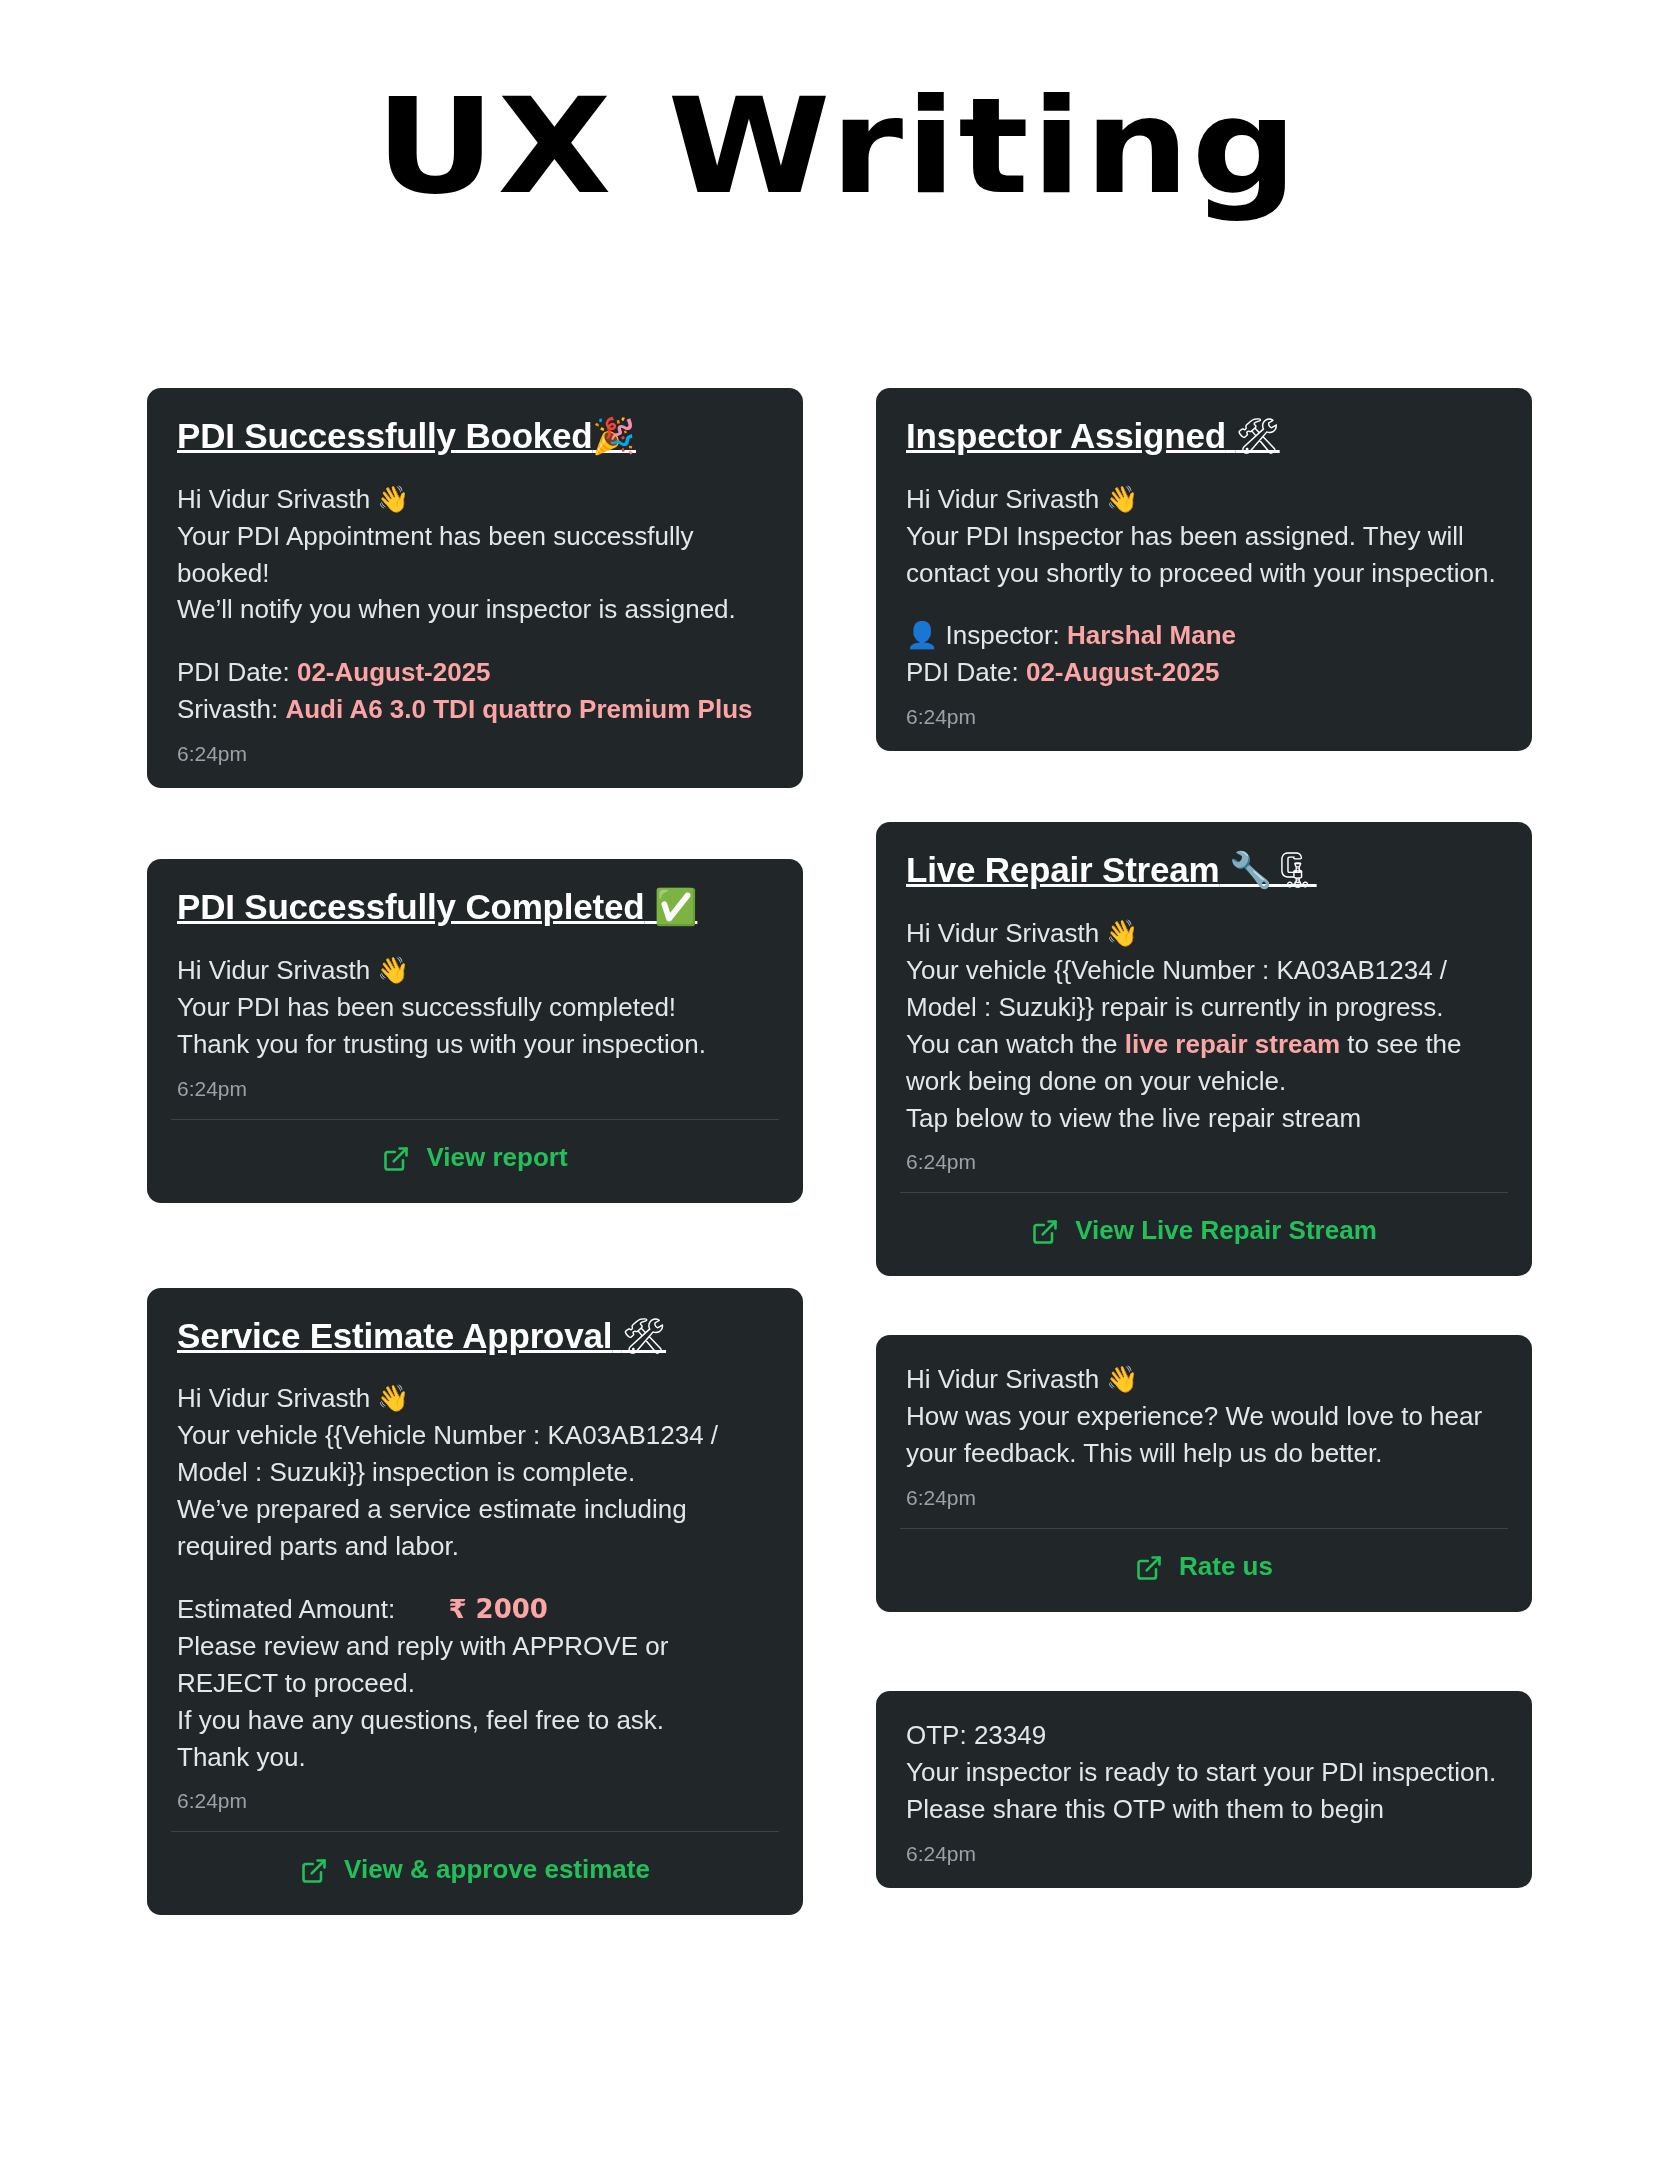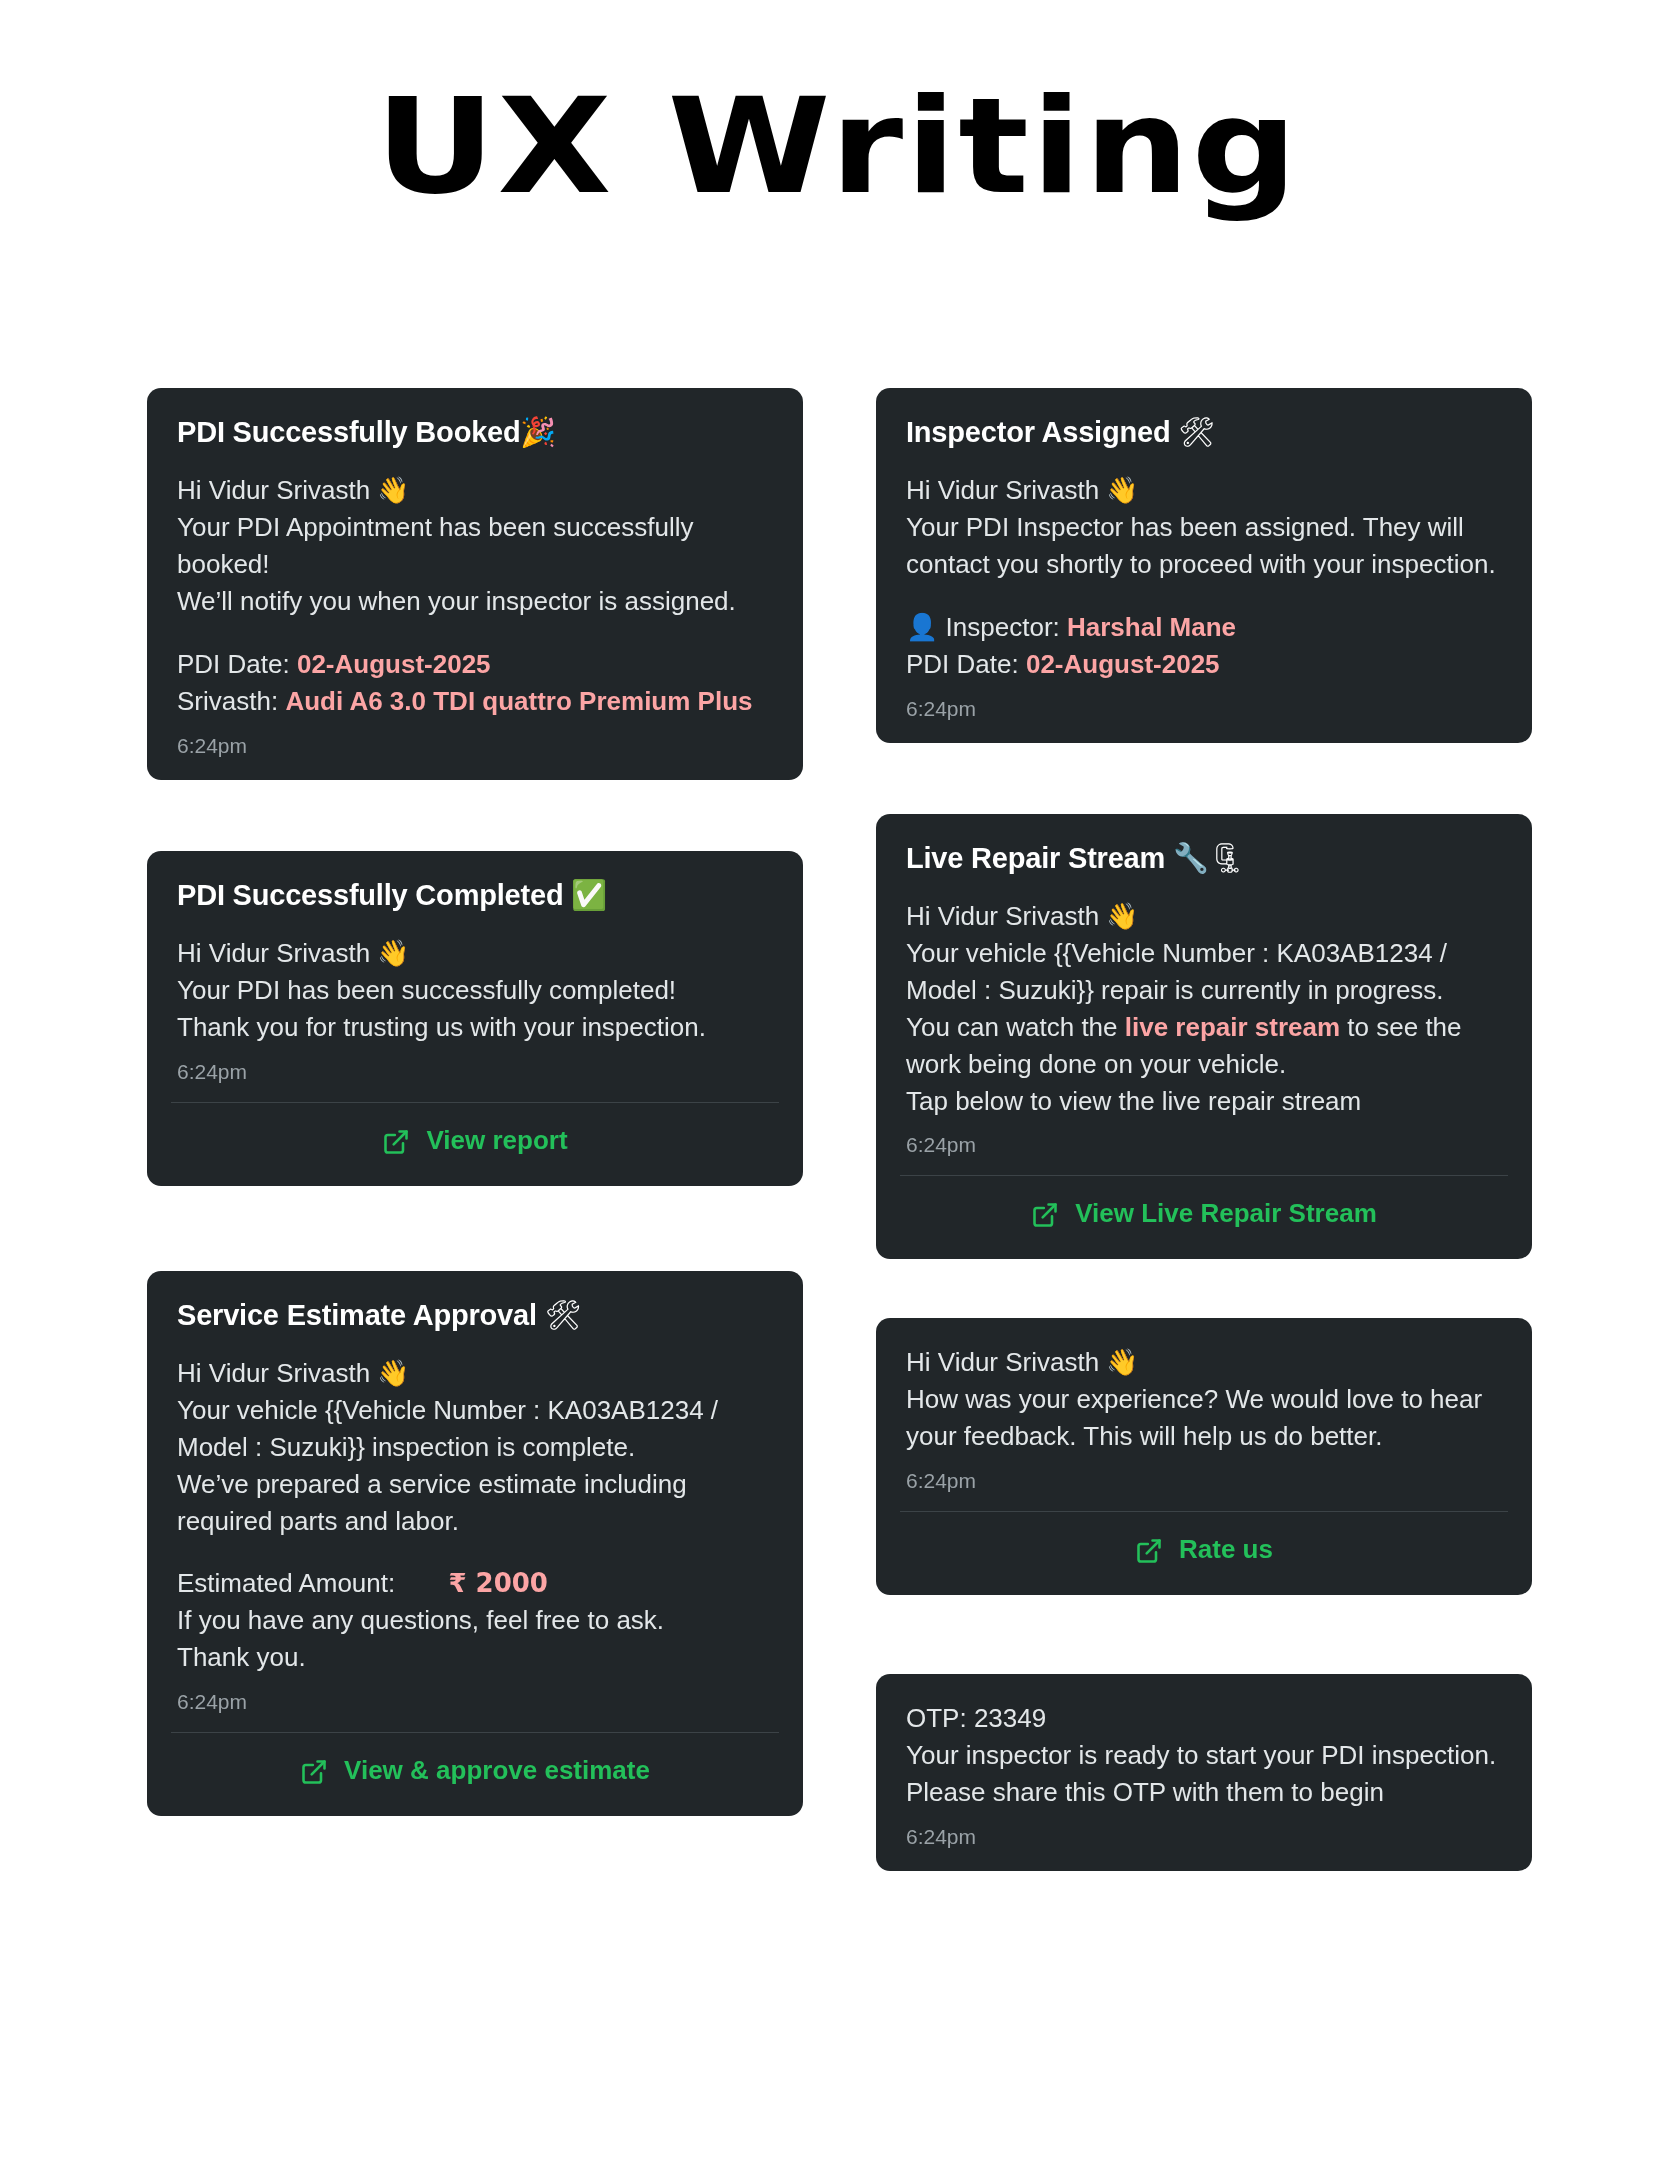--- a/index.html
+++ b/index.html
@@ -60,26 +60,27 @@
   
   .card {
     background: #212629;
     border-radius: 14px;
     padding: 26px 30px 22px 30px;
     color: #e9ecee;
     position: relative;
   }
 
   .card-title {
-    font-size: 29px;
+    font-size: 35px;
     font-weight: 700;
     line-height: 1.25;
     color: #ffffff;
     letter-spacing: -0.2px;
     margin-bottom: 22px;
+    text-decoration: underline;
   }
   .card-title .emo { font-family: "DejaVu Sans", sans-serif; font-weight: 400; }
 
   .body-text {
     font-size: 26px;
     line-height: 1.42;
     color: #e3e7e9;
     font-weight: 400;
   }
   .body-text .emo { font-family: "DejaVu Sans", sans-serif; }
@@ -188,20 +189,21 @@
           <span class="emo">🛠</span></div>
         <div class="body-text">
           <div class="para">
             <span class="line"><span>Hi Vidur Srivasth</span>
               <span class="emo">👋</span></span>
             <span class="line">Your vehicle {{Vehicle Number : KA03AB1234 / Model : Suzuki}} inspection is complete.</span>
             <span class="line">We’ve prepared a service estimate including required parts and labor.</span>
           </div>
           <div class="para">
             <span class="line"><span>Estimated Amount: </span><b class="rupee">₹ 2000</b></span>
+            <span class="line">Please review and reply with APPROVE or REJECT to proceed.</span>
             <span class="line">If you have any questions, feel free to ask.</span>
             <span class="line">Thank you.</span>
           </div>
         </div>
         <div class="timestamp">6:24pm</div>
         <div class="divider"></div>
         <div class="cta">
           <span>
             <svg width="28" height="28" viewBox="0 0 24 24" fill="none" stroke="#23c05a" stroke-width="2.2" stroke-linecap="round" stroke-linejoin="round">
               <path d="M18 13v6a2 2 0 0 1-2 2H5a2 2 0 0 1-2-2V8a2 2 0 0 1 2-2h6"></path>

